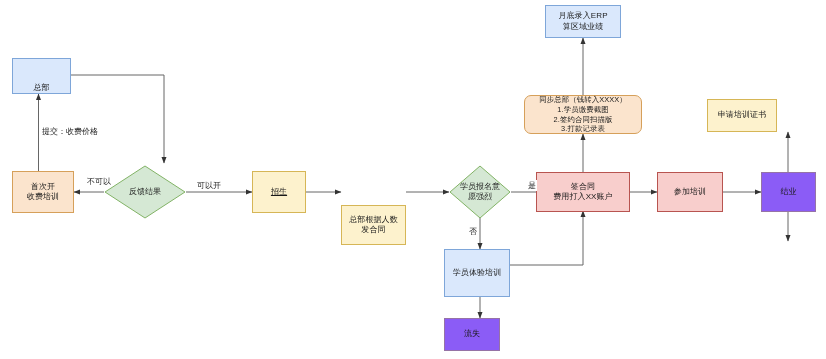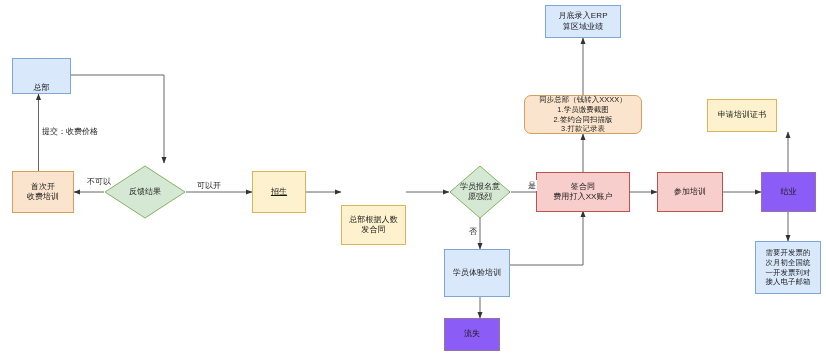--- a/index.html
+++ b/index.html
@@ -172,26 +172,20 @@
   </div>
 
   <div class="node rect fill-purple" style="left:761px; top:172px; width:55px; height:40px;">
     <span>结业</span>
   </div>
 
   <div class="node rect fill-yellow" style="left:707px; top:99px; width:70px; height:33px;">
     <span>申请培训证书</span>
   </div>
 
-  <div class="node rect fill-blue multiline-small" style="left:755px; top:241px; width:66px; height:53px;">
-    <span>需要开发票的
-次月初全国统
-一开发票到对
-接人电子邮箱</span>
-  </div>
 
   <div class="node rect fill-orange multiline-small" style="left:524px; top:95px; width:118px; height:39px;border-radius:7px;">
     <span>同步总部（钱转入XXXX）
 1.学员缴费截图
 2.签约合同扫描版
 3.打款记录表</span>
   </div>
 
   <div class="node rect fill-blue" style="left:545px; top:5px; width:76px; height:33px;">
     <span>月底录入ERP

